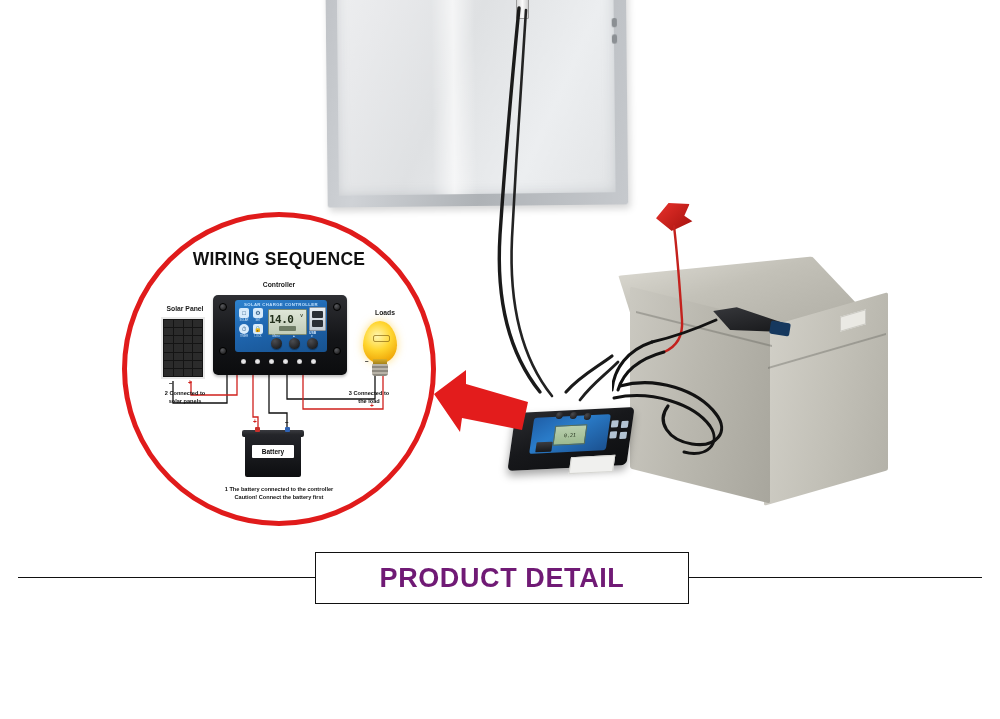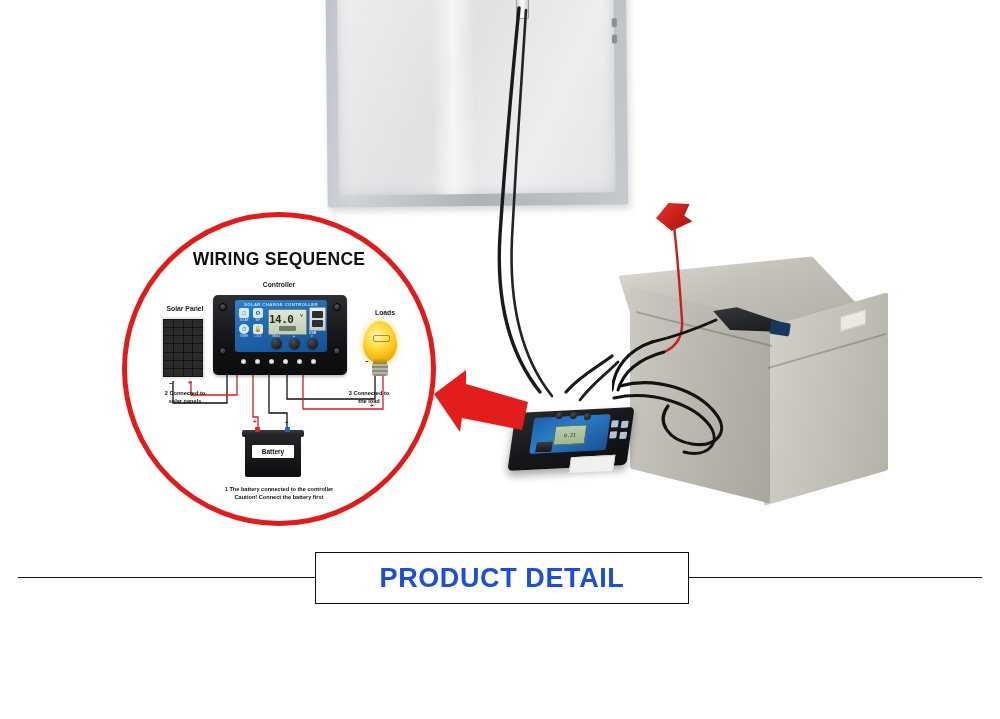--- a/index.html
+++ b/index.html
@@ -273,21 +273,21 @@
   .divider{
     position:absolute;left:18px;top:577px;width:964px;height:0;
     border-top:1.6px solid #111;
   }
   .detail-box{
     position:absolute;left:315px;top:552px;width:372px;height:50px;
     border:1.6px solid #111;background:#fff;
     display:flex;align-items:center;justify-content:center;
   }
   .detail-text{
-    font-size:27px;font-weight:700;color:#1d4ed8;letter-spacing:.6px;
+    font-size:27px;font-weight:700;color:#701a75;letter-spacing:.6px;
   }
 </style>
 </head>
 <body>
 
 <div id="stage">
 
   <div class="photo">
 
     <div class="panel-frame">

